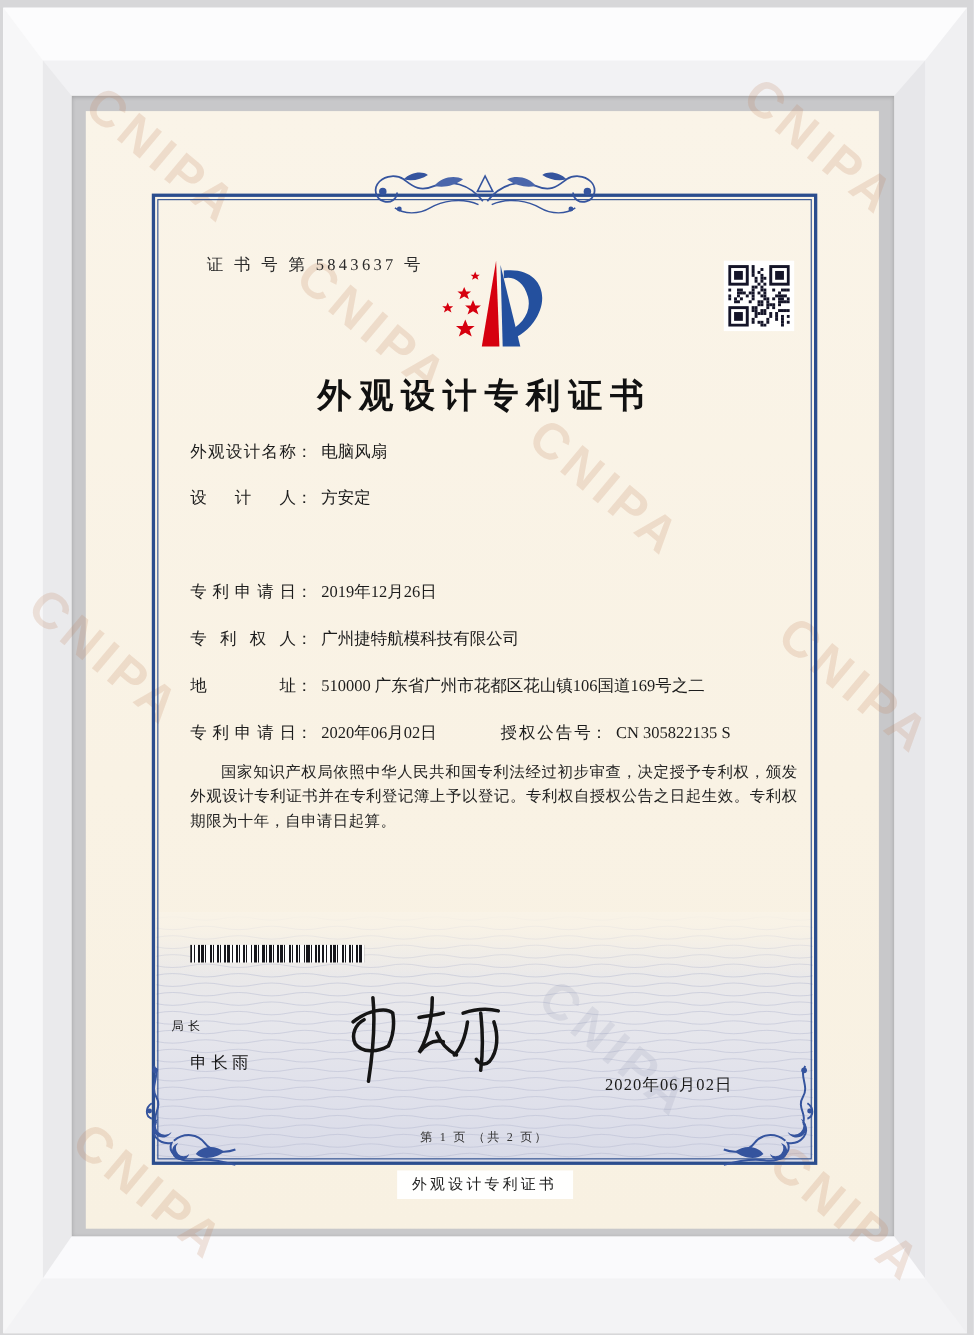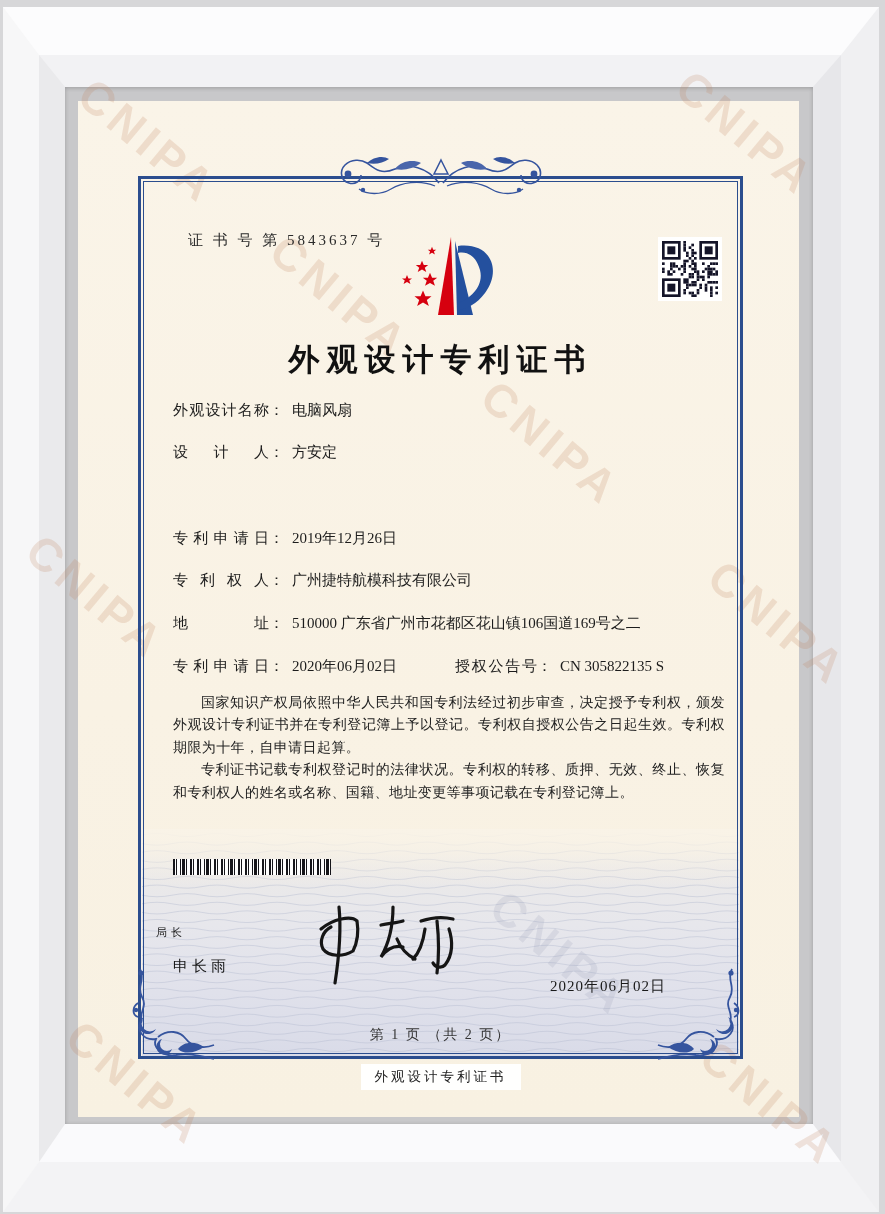--- a/index.html
+++ b/index.html
@@ -63,21 +63,21 @@
      background:repeating-linear-gradient(90deg,
        #15151a 0 2px,#fdfdfd 2px 3px,#15151a 3px 4px,#fdfdfd 4px 7px,
        #15151a 7px 8.5px,#fdfdfd 8.5px 9.5px,#15151a 9.5px 12.5px,#fdfdfd 12.5px 13.5px,
        #15151a 13.5px 14.5px,#fdfdfd 14.5px 17.5px,#15151a 17.5px 19.5px,#fdfdfd 19.5px 20.5px,
        #15151a 20.5px 21.5px,#fdfdfd 21.5px 24px);}
   .dtitle{left:78px;top:824px;font-size:11px;letter-spacing:4px;color:#161616;}
   .dname{left:95px;top:856px;font-size:15px;letter-spacing:4px;color:#161616;}
   .sig{left:215px;top:798px;}
   .issue-date{left:420px;top:876px;width:220px;text-align:center;font-size:15px;
               letter-spacing:1px;color:#1a1a1a;}
-  .pageinfo{left:60px;top:925px;width:605px;text-align:center;font-size:14px;
+  .pageinfo{left:60px;top:925px;width:605px;text-align:center;font-size:11px;
             letter-spacing:2px;color:#333;}
   .footnote{left:60px;top:963px;width:605px;text-align:center;}
   .footnote span{display:inline-block;background:rgba(255,255,255,.95);
                  padding:4px 14px;font-size:13.5px;letter-spacing:3px;color:#222;}
 </style>
 </head>
 <body>
 
 <div class="photo">
 <div class="frame-outer">
@@ -335,21 +335,20 @@
     </div>
     <div class="abs row" style="top:556px">
       <span class="flabel">专利申请日</span><span class="colon">：</span><span>2020年06月02日</span>
       <span class="pair2">
         <span class="flabel">授权公告号</span><span class="colon">：</span><span>CN 305822135 S</span>
       </span>
     </div>
 
     <div class="abs paras">
       <p>国家知识产权局依照中华人民共和国专利法经过初步审查，决定授予专利权，颁发外观设计专利证书并在专利登记簿上予以登记。专利权自授权公告之日起生效。专利权期限为十年，自申请日起算。</p>
-      <p>专利证书记载专利权登记时的法律状况。专利权的转移、质押、无效、终止、恢复和专利权人的姓名或名称、国籍、地址变更等事项记载在专利登记簿上。</p>
     </div>
 
     <div class="abs barcode"></div>
 
     <div class="abs dtitle">局长</div>
     <div class="abs dname">申长雨</div>
 
     <svg class="abs sig" width="170" height="90" viewBox="0 0 170 90">
       <g fill="none" stroke="#151515" stroke-width="3.2" stroke-linecap="round">
         <path d="M28,30 C40,20 58,16 64,22 C66,34 64,44 60,52 C50,58 36,58 30,50 C26,42 30,32 38,28"></path>

